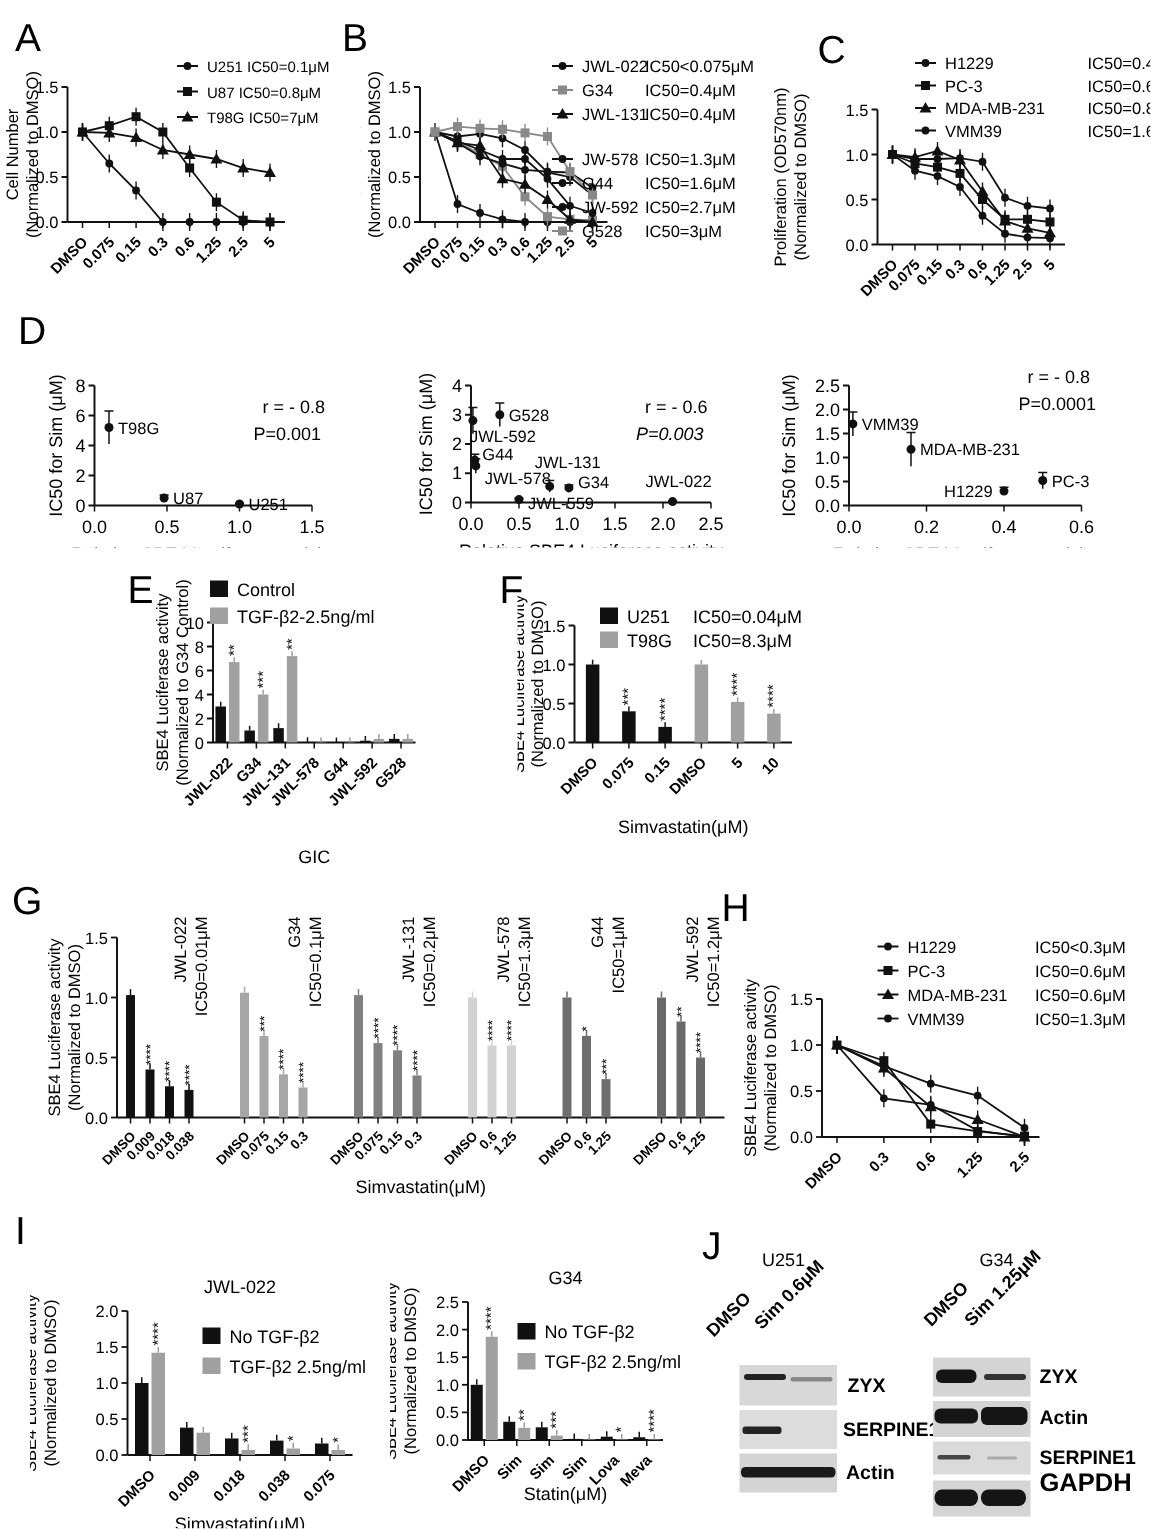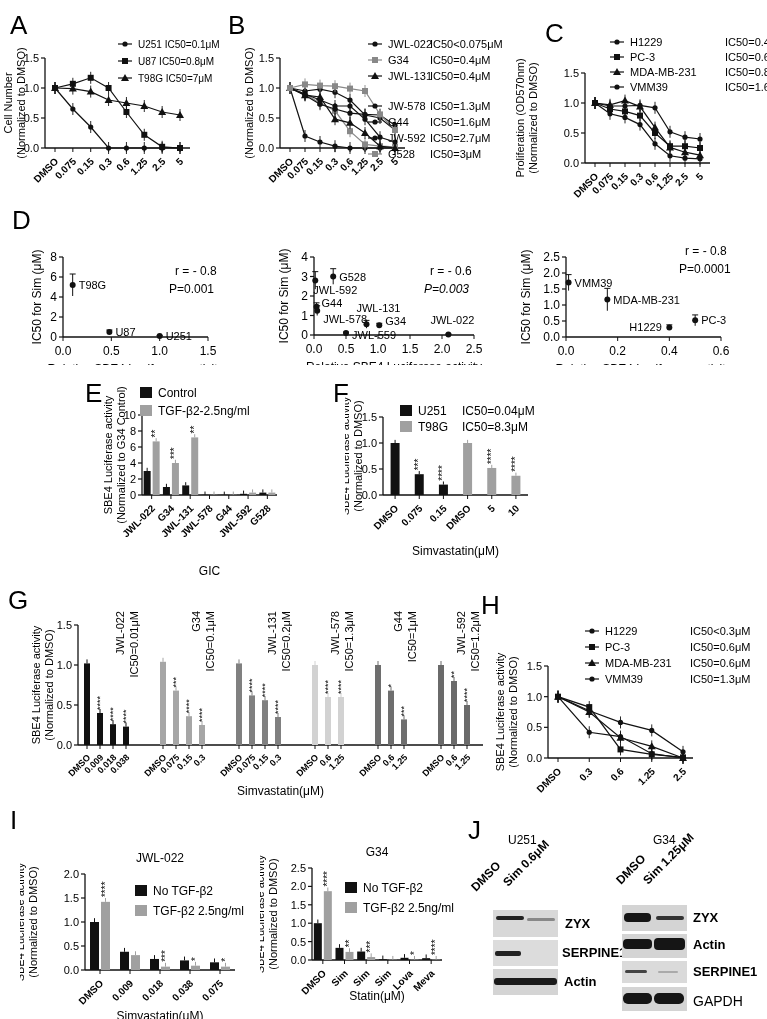--- a/index.html
+++ b/index.html
@@ -1034,14 +1034,14 @@
     <div style="position:absolute;left:3px;top:9px;width:22px;height:3px;background:#444;border-radius:2px;"></div>
     <div style="position:absolute;left:36px;top:10px;width:20px;height:2px;background:#aaa;border-radius:2px;"></div>
   </div>
   <div style="position:absolute;left:-3px;top:162px;width:65px;height:24px;background:#d4d4d4;">
     <div style="position:absolute;left:1px;top:6px;width:29px;height:11px;background:#151515;border-radius:5px;"></div>
     <div style="position:absolute;left:32px;top:6px;width:30px;height:11px;background:#151515;border-radius:5px;"></div>
   </div>
   <div style="position:absolute;left:68px;top:85px;font-size:13px;font-weight:bold;">ZYX</div>
   <div style="position:absolute;left:68px;top:112px;font-size:13px;font-weight:bold;">Actin</div>
   <div style="position:absolute;left:68px;top:139px;font-size:13px;font-weight:bold;">SERPINE1</div>
-  <div style="position:absolute;left:68px;top:168px;font-size:14px;font-weight:normal;">GAPDH</div>
+  <div style="position:absolute;left:68px;top:154px;font-size:17px;font-weight:bold;">GAPDH</div>
 </div>
 
 </body></html>

